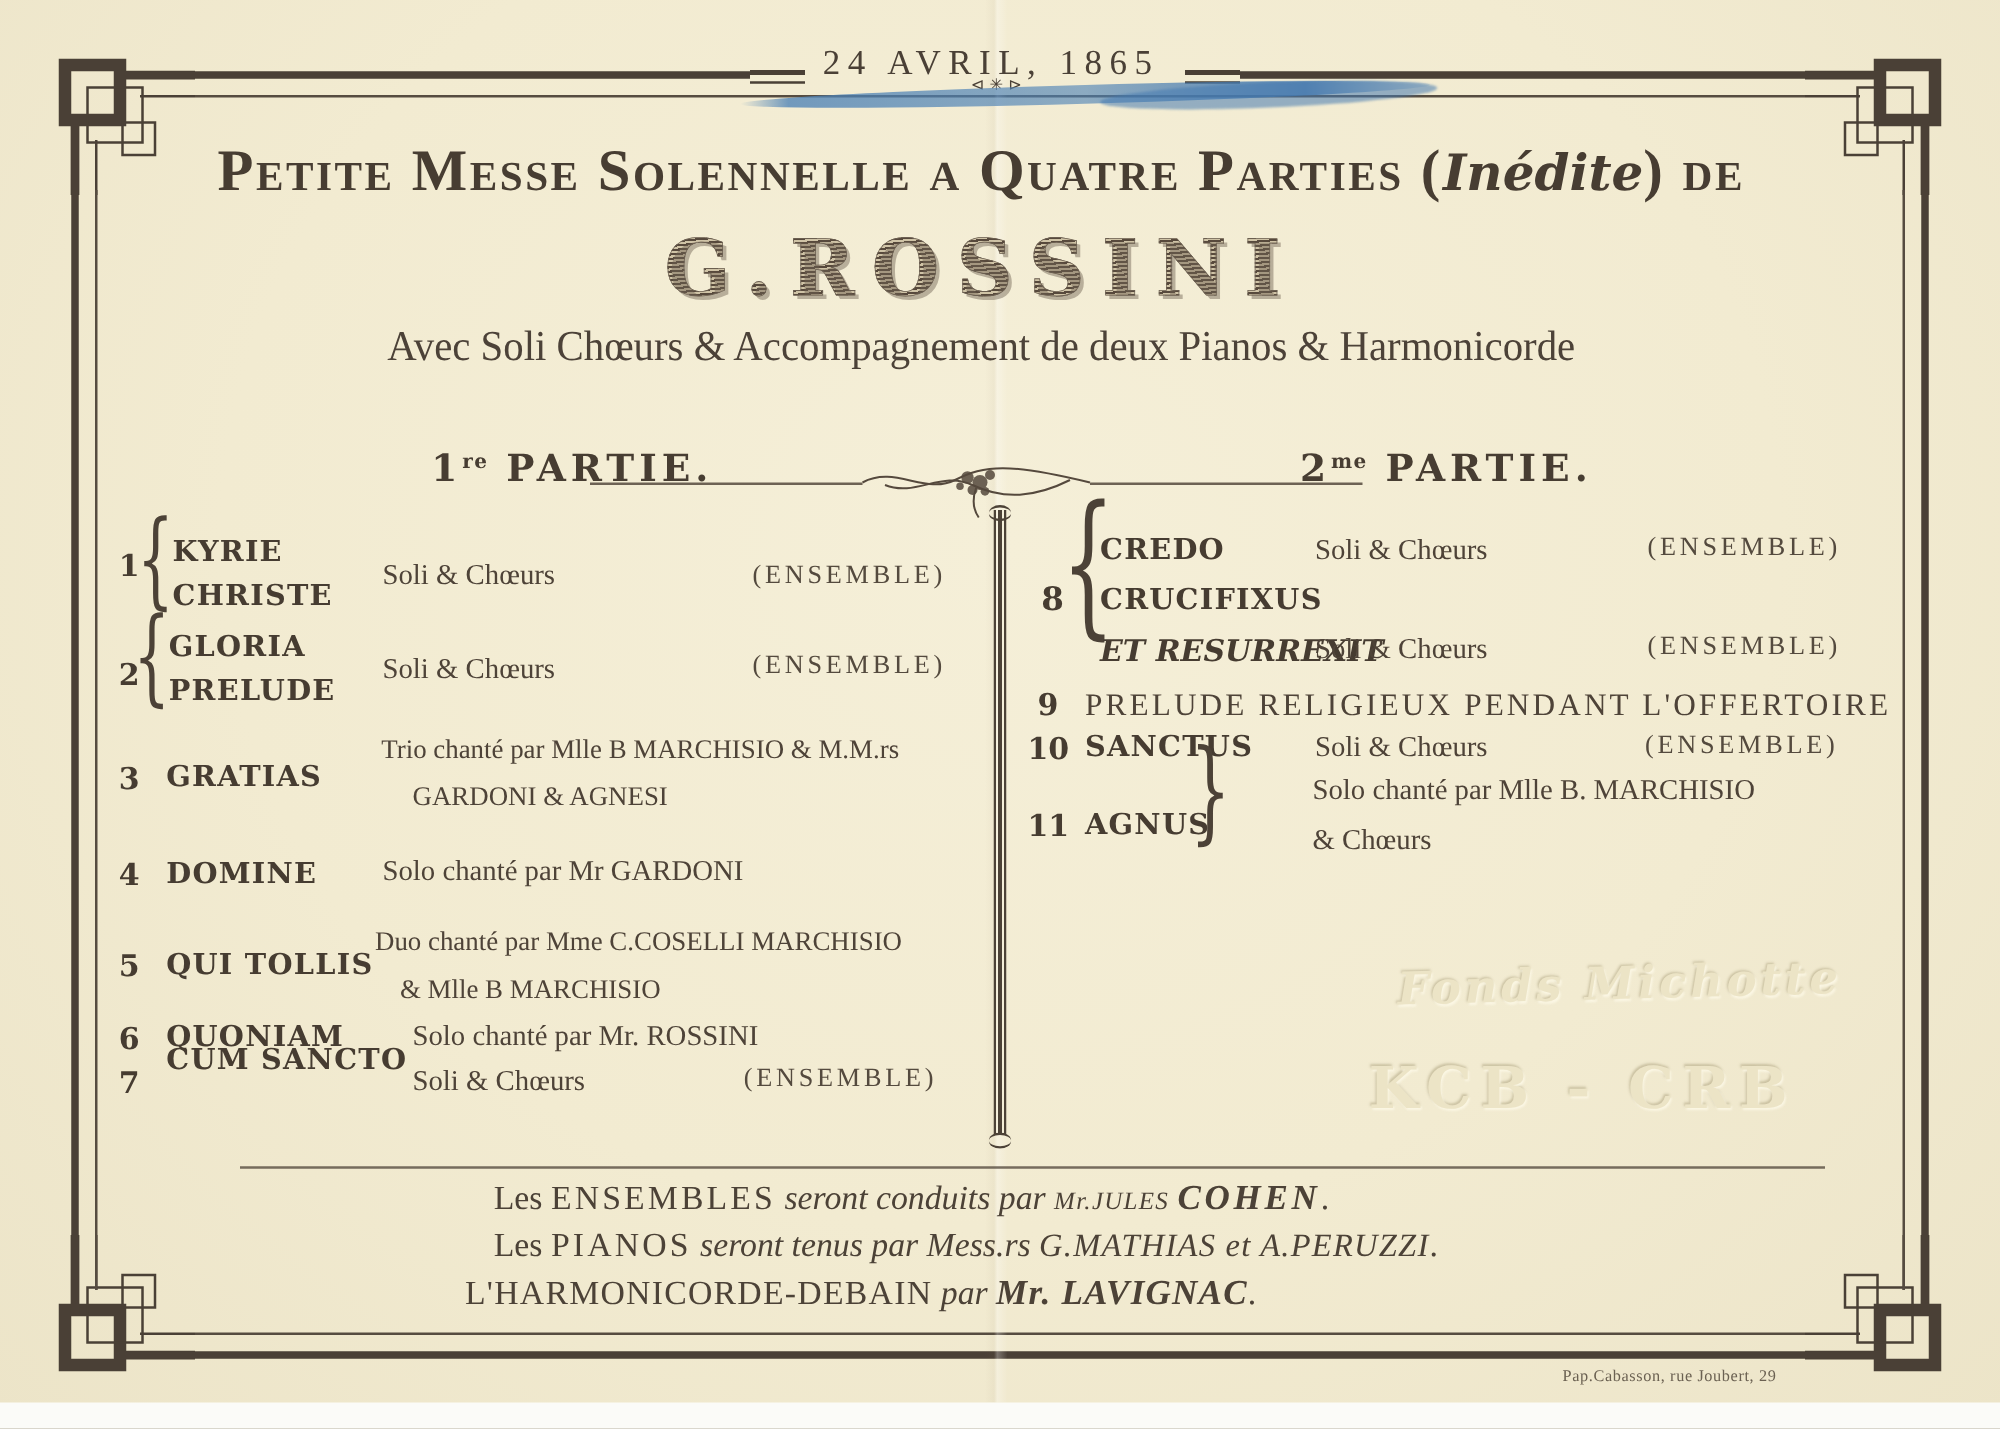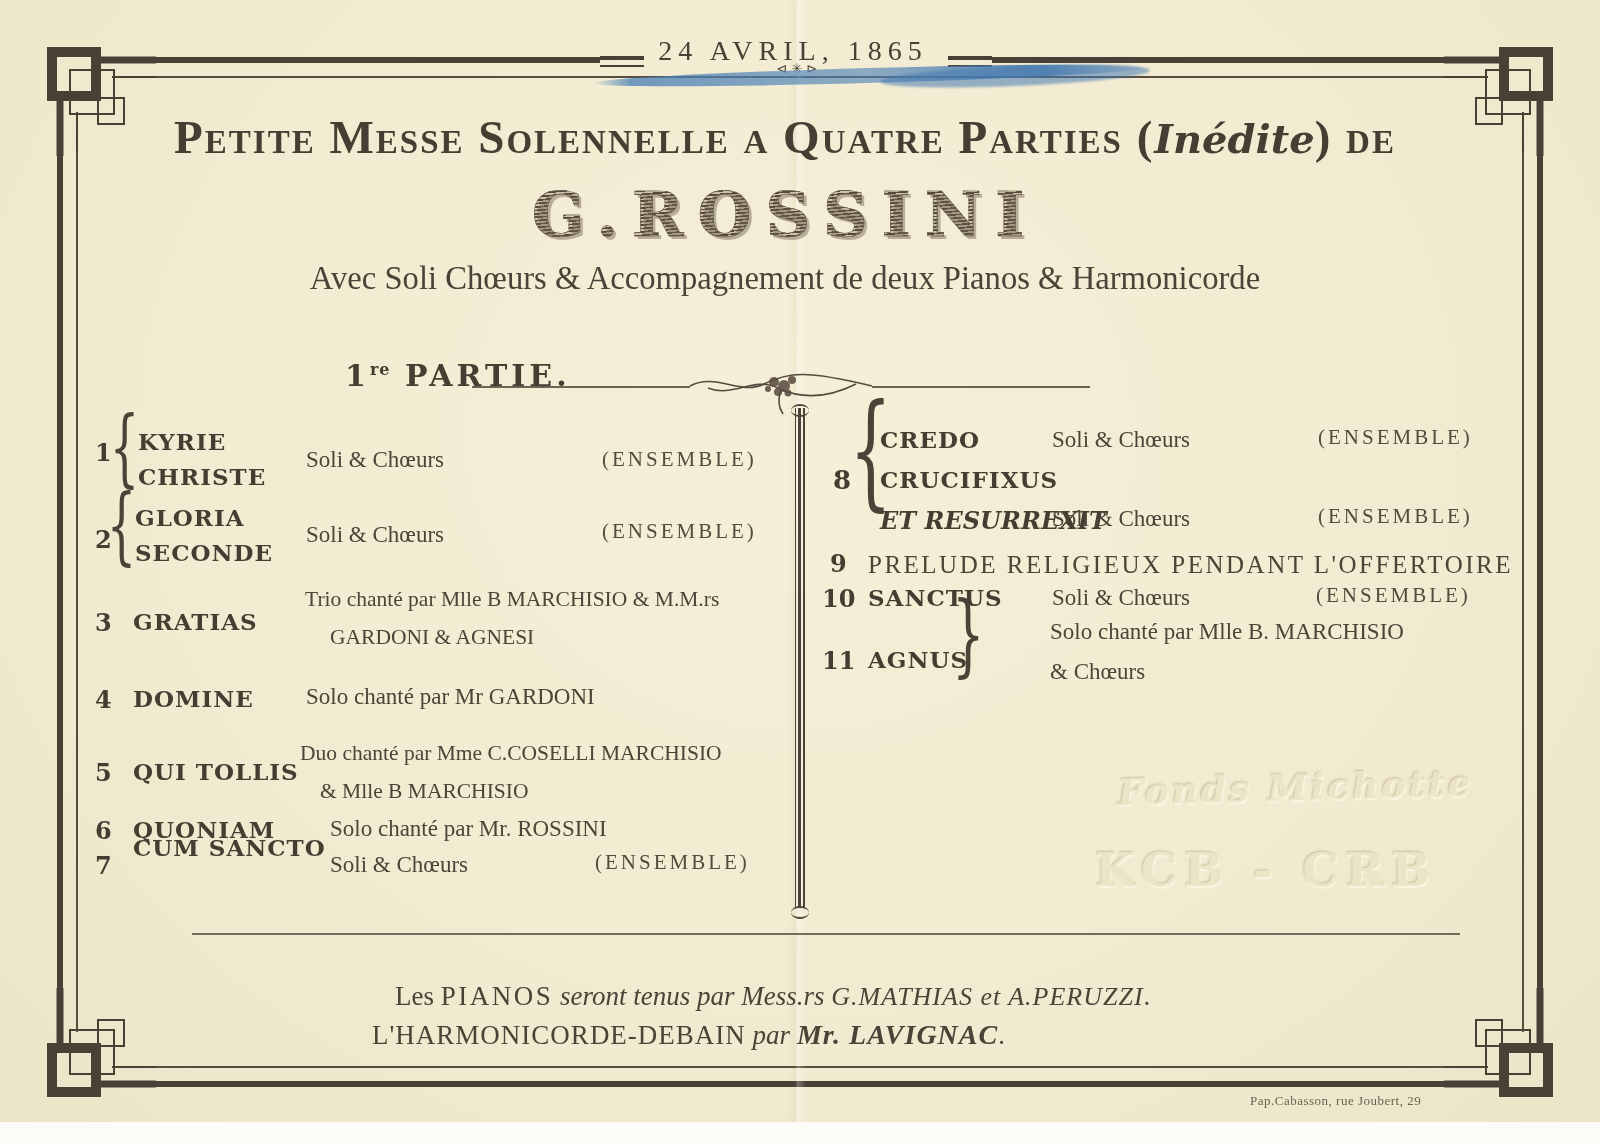--- a/index.html
+++ b/index.html
@@ -139,20 +139,24 @@
   <div class="abs title">
     <span>Petite Messe Solennelle a Quatre Parties (</span><span class="inedite">Inédite</span><span>) de</span>
   </div>
   <div class="composer">G.ROSSINI</div>
   <div class="abs subtitle">Avec Soli Chœurs &amp; Accompagnement de deux Pianos &amp; Harmonicorde</div>
 
   <div class="abs part-head" style="left:345px;top:360px">
     <span>1</span><sup>re</sup>
     <span>PARTIE.</span>
   </div>
+  <div class="abs part-head" style="left:1040px;top:360px">
+    <span>2</span><sup>me</sup>
+    <span>PARTIE.</span>
+  </div>
   <div class="head-line" style="left:472px;top:386px;width:218px"></div>
   <div class="head-line" style="left:872px;top:386px;width:218px"></div>
   <svg class="abs" style="left:688px;top:362px" width="186" height="62" viewBox="0 0 186 62">
     <g stroke="#55493d" fill="none" stroke-width="1.6">
       <path d="M2 24 C 28 10, 52 34, 76 22 S 118 8, 184 24"></path>
       <path d="M20 26 C 45 36, 65 14, 90 26 S 140 36, 168 22"></path>
       <path d="M93 28 q -5 14 2 24"></path>
     </g>
     <g fill="#55493d" opacity=".85">
       <circle cx="86" cy="20" r="5"></circle>
@@ -171,21 +175,21 @@
   <div class="abs num" style="left:95px;top:440px">1</div>
   <div class="abs brace" style="left:106px;top:416px;font-size:58px;transform:scale(.8,1.45)">{</div>
   <div class="abs ititle" style="left:138px;top:430px">KYRIE</div>
   <div class="abs ititle" style="left:138px;top:465px">CHRISTE</div>
   <div class="abs desc" style="left:306px;top:448px">Soli &amp; Chœurs</div>
   <div class="abs ens" style="left:602px;top:448px">(ENSEMBLE)</div>
 
   <div class="abs num" style="left:95px;top:527px">2</div>
   <div class="abs brace" style="left:103px;top:494px;font-size:58px;transform:scale(.8,1.45)">{</div>
   <div class="abs ititle" style="left:135px;top:506px">GLORIA</div>
-  <div class="abs ititle" style="left:135px;top:541px">SECONDE</div>
+  <div class="abs ititle" style="left:135px;top:541px">PRELUDE</div>
   <div class="abs desc" style="left:306px;top:523px">Soli &amp; Chœurs</div>
   <div class="abs ens" style="left:602px;top:520px">(ENSEMBLE)</div>
 
   <div class="abs num" style="left:95px;top:610px">3</div>
   <div class="abs ititle" style="left:133px;top:610px">GRATIAS</div>
   <div class="abs desc small" style="left:305px;top:588px">Trio chanté par Mlle B MARCHISIO &amp; M.M.rs</div>
   <div class="abs desc small" style="left:330px;top:626px">GARDONI &amp; AGNESI</div>
 
   <div class="abs num" style="left:95px;top:687px">4</div>
   <div class="abs ititle" style="left:133px;top:687px">DOMINE</div>
@@ -227,20 +231,27 @@
   <div class="abs ititle" style="left:868px;top:648px">AGNUS</div>
   <div class="abs brace" style="left:948px;top:600px;font-size:64px;transform:scale(.8,1.4)">}</div>
   <div class="abs desc" style="left:1050px;top:620px">Solo chanté par Mlle  B. MARCHISIO</div>
   <div class="abs desc" style="left:1050px;top:660px">&amp; Chœurs</div>
 
   <div class="abs wm wm-script">Fonds Michotte</div>
   <div class="abs wm wm-block">KCB - CRB</div>
 
   <div class="rule thin" style="left:192px;top:933px;width:1268px;height:2px;opacity:.8"></div>
 
+  <div class="abs f-line" style="left:395px;top:944px">
+    <span>Les</span>
+    <span class="f-caps">ENSEMBLES</span>
+    <span class="f-it">seront conduits par</span>
+    <span class="f-small">Mr.</span><span class="f-small">JULES</span>
+    <span class="f-big">COHEN</span><span>.</span>
+  </div>
 
   <div class="abs f-line" style="left:395px;top:982px">
     <span>Les</span>
     <span class="f-caps">PIANOS</span>
     <span class="f-it">seront tenus par</span>
     <span class="f-it">Mess.rs</span>
     <span class="f-names">G.MATHIAS et A.PERUZZI</span><span>.</span>
   </div>
 
   <div class="abs f-line" style="left:372px;top:1020px">

